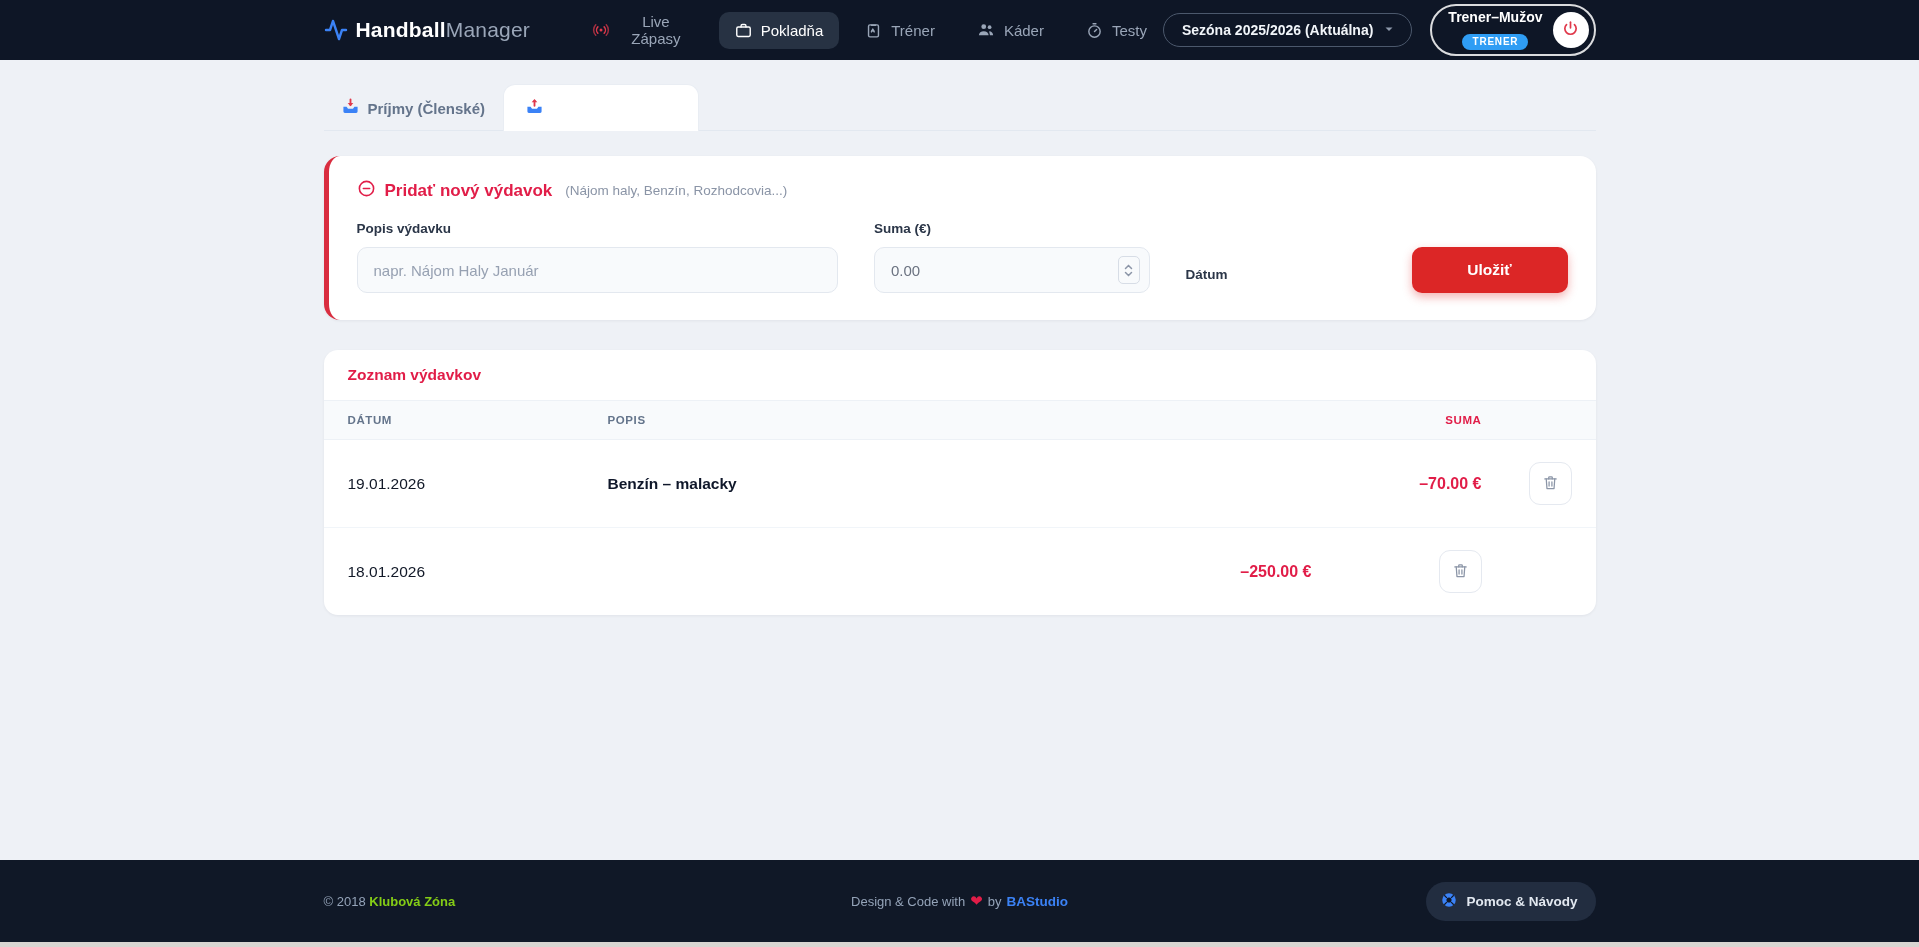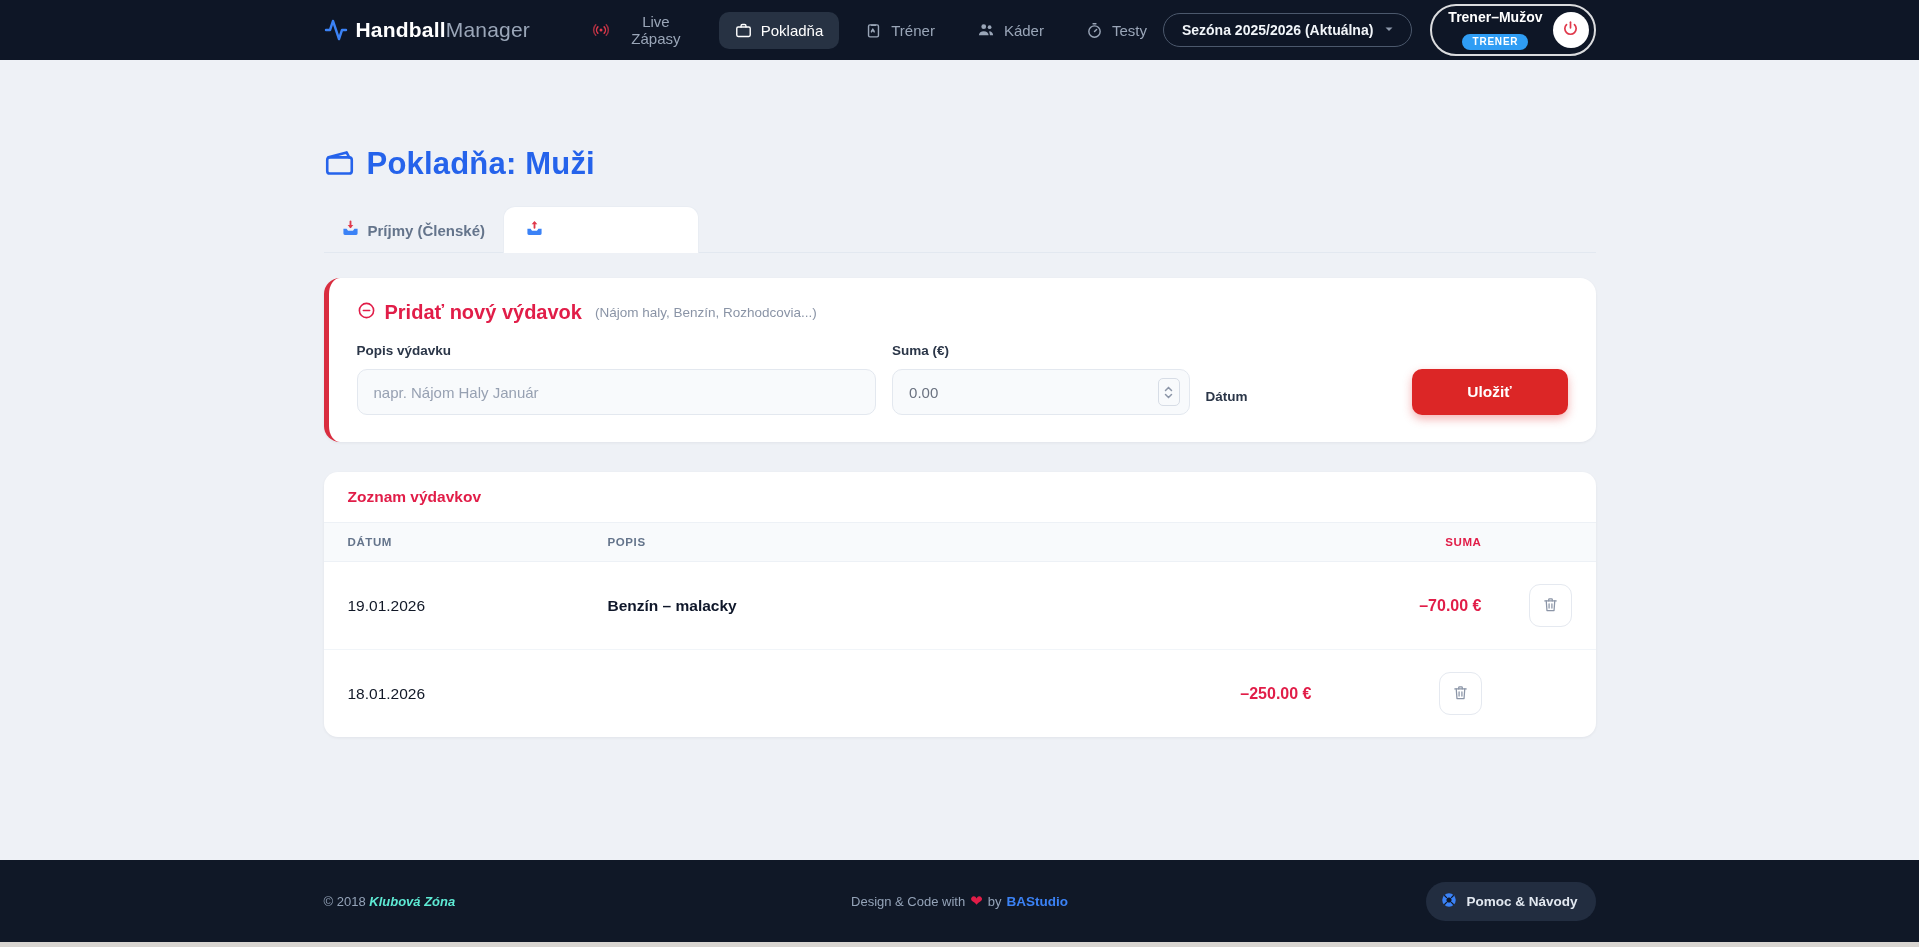--- a/index.html
+++ b/index.html
@@ -72,23 +72,23 @@
   .tray-icon { display:block; }
 
   
   .card-add {
     margin-top:25px; background:#ffffff; border-radius:16px;
     border-left:5px solid #d92d3f;
     box-shadow:0 1px 3px rgba(15,23,42,.06);
     padding:23px 28px 27px;
   }
   .card-add-head { display:flex; align-items:center; gap:9px; }
-  .card-add-title { color:#e11d48; font-size:20px; font-weight:bold; }
+  .card-add-title { color:#e11d48; font-size:17px; font-weight:bold; }
   .card-add-hint { color:#8a94a6; font-size:13.5px; margin-left:4px; }
-  .form-row { display:flex; gap:16px; margin-top:19px; align-items:flex-end; }
+  .form-row { display:flex; gap:36px; margin-top:19px; align-items:flex-end; }
   .field { display:flex; flex-direction:column; }
   .field-desc { flex:2.62; }
   .field-amount { flex:1.5; }
   .field-date { width:190px; flex:0 0 auto; }
   .field-label { font-size:13.5px; font-weight:bold; color:#2b3648; margin-bottom:11px; }
   .input {
     height:46px; width:100%;
     background:#f8fafc; border:1px solid #e3e8ef; border-radius:10px;
     font-family:"Liberation Sans", sans-serif;
     font-size:15px; color:#111827; padding:0 16px; outline:none;
@@ -139,21 +139,21 @@
   .trash-btn {
     width:43px; height:43px; background:#ffffff;
     border:1px solid #e5e9f0; border-radius:11px;
     display:flex; align-items:center; justify-content:center; cursor:pointer;
   }
 
   
   .footer { background:#101827; flex:0 0 auto; }
   .footer-inner { height:82px; display:flex; align-items:center; justify-content:space-between; position:relative; }
   .foot-left { font-size:13px; color:#94a3b8; }
-  .foot-left b { color:#5eead4;font-style:italic; }
+  .foot-left b { color:#84cc16; }
   .foot-center { position:absolute; left:50%; transform:translateX(-50%); font-size:13px; color:#94a3b8; display:flex; align-items:center; gap:5px; }
   .heart { color:#e11d48; font-size:15px; }
   .foot-brand { color:#3b82f6; font-weight:bold; font-size:13.5px; }
   .help-btn {
     display:flex; align-items:center; gap:8px;
     background:#222d40; border:none; border-radius:999px;
     padding:9px 18px 9px 14px; color:#e2e8f0;
     font-family:"Liberation Sans", sans-serif; font-size:13.5px; font-weight:bold; cursor:pointer;
   }
   .bottom-strip { height:5px; background:#d8d5d1; flex:0 0 auto; }
@@ -251,29 +251,20 @@
           </span>
         </button>
       </div>
     </div>
   </div>
 </header>
 
 <main class="main">
   <div class="container">
 
-    <div class="page-head">
-      <span>
-        <svg width="31" height="31" viewBox="0 0 24 24" fill="none" stroke="#2563eb" stroke-width="2" stroke-linecap="round" stroke-linejoin="round">
-            <rect x="2.5" y="8" width="19" height="12.5" rx="2"></rect>
-            <path d="M3.5 8L17.5 4.2 19.5 8"></path>
-          </svg>
-      </span>
-      <h1 class="page-title">Pokladňa: Muži</h1>
-    </div>
 
     <div class="tabs">
       <button class="tab">
         <span class="tray-icon">
           <svg width="17" height="17" viewBox="0 0 24 24">
               <path d="M12 2v8" stroke="#e0394b" stroke-width="2.6" fill="none" stroke-linecap="round"></path>
               <path d="M8 7l4 4.5L16 7z" fill="#e0394b"></path>
               <path d="M2 12.5h4.5l2 2.5h7l2-2.5H22V19a2 2 0 0 1-2 2H4a2 2 0 0 1-2-2z" fill="#3b82f6"></path>
             </svg>
         </span>

